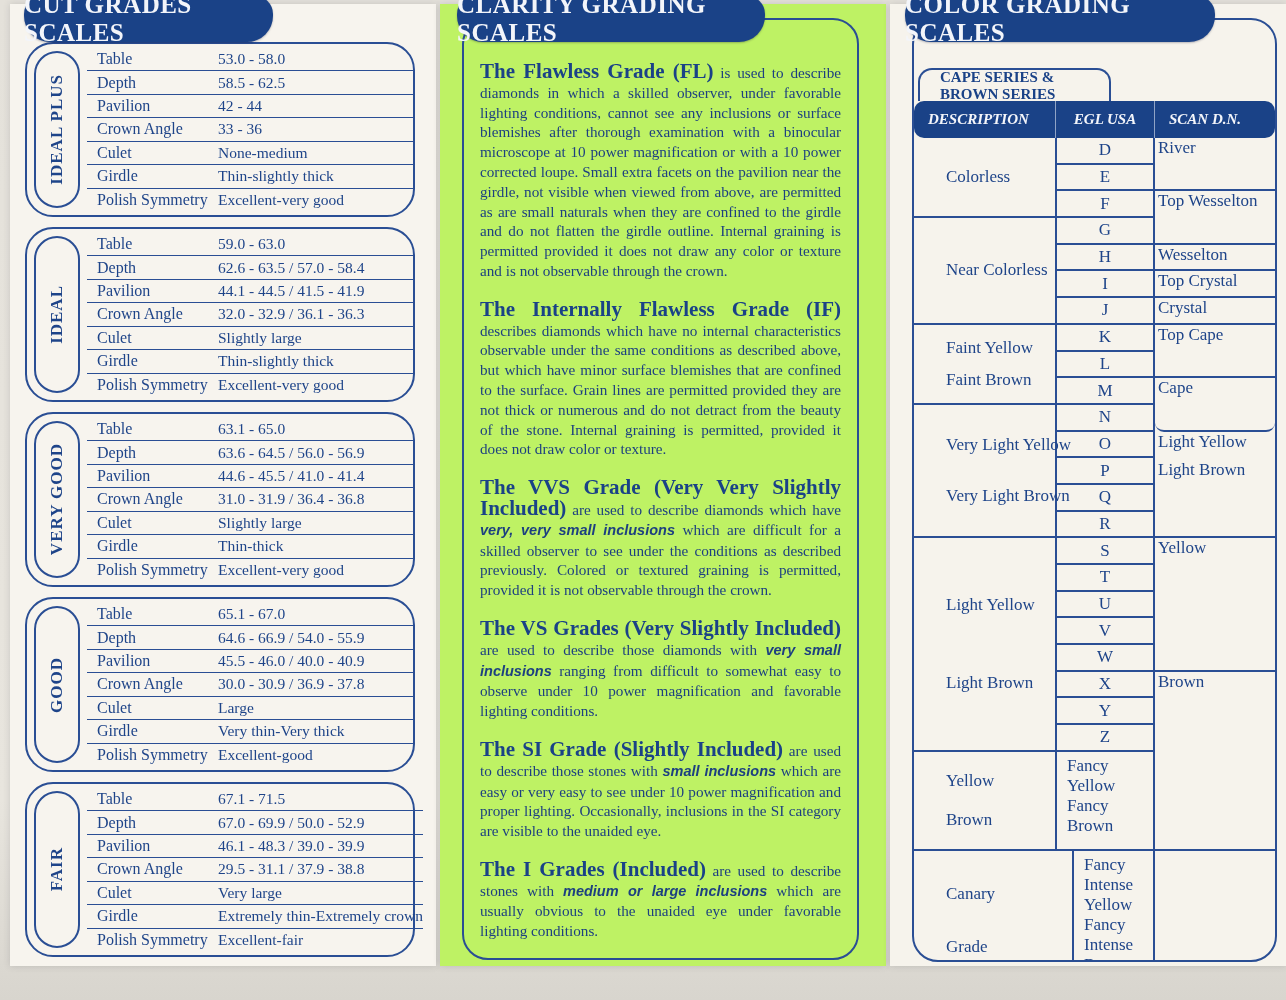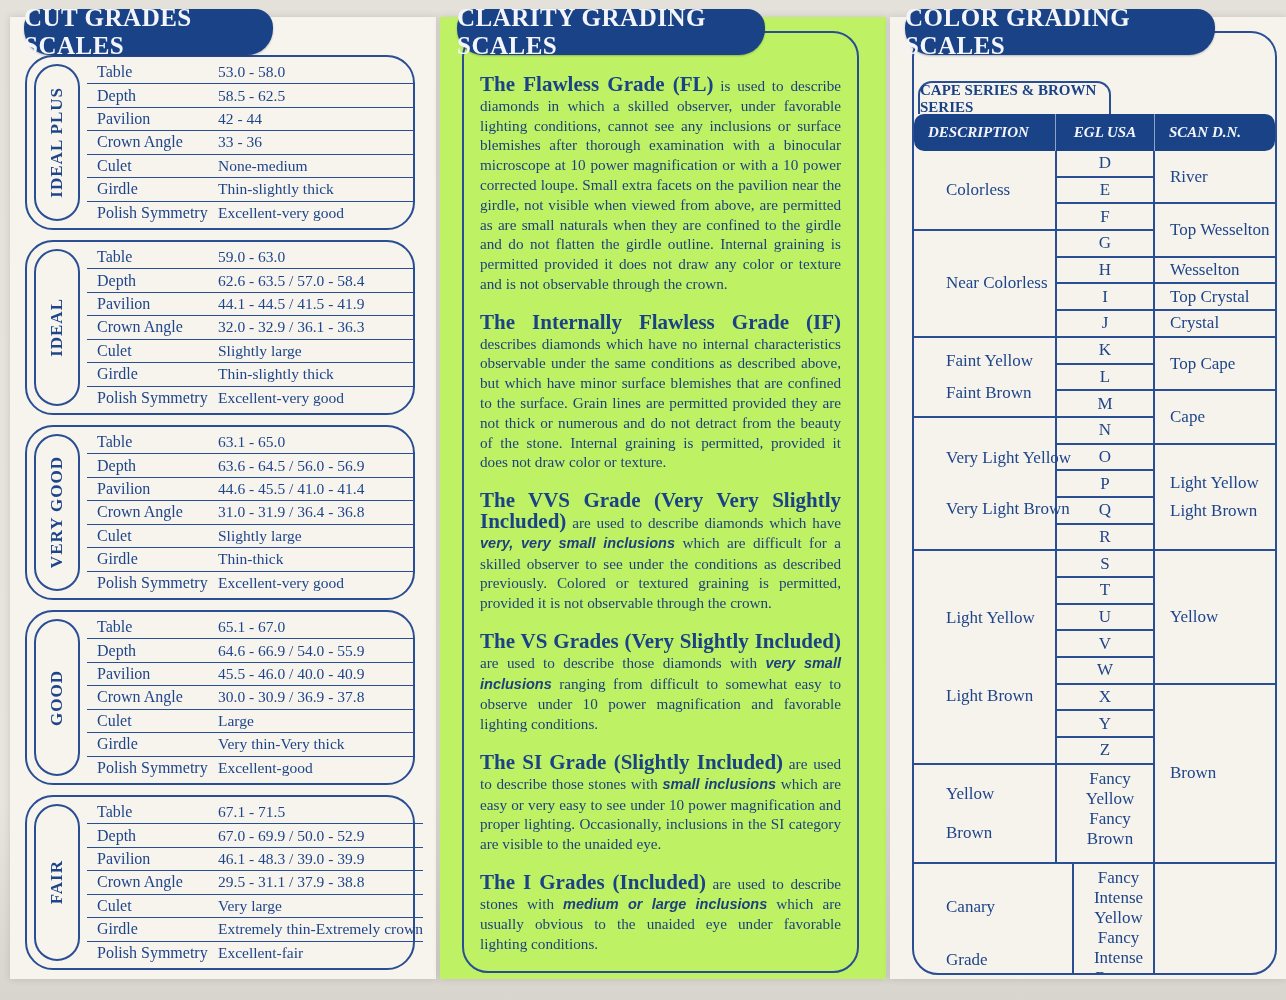--- a/index.html
+++ b/index.html
@@ -1,21 +1,21 @@
 <!DOCTYPE html>
 <html><head>
 <meta charset="utf-8">
 <style>
   html,body{margin:0;padding:0;}
   body{
     width:1286px;height:1000px;position:relative;overflow:hidden;
     background:linear-gradient(180deg,#e4e1da 0%,#e8e5de 80%,#d8d5ce 100%);
     font-family:"Liberation Serif",serif;color:#1e4489;
   }
-  .panel{position:absolute;top:17px;height:962px;box-shadow:0 0 7px rgba(60,60,70,.18);}
+  .panel{position:absolute;top:4px;height:962px;box-shadow:0 0 7px rgba(60,60,70,.18);}
   .panel-cut{left:10px;width:426px;background:#f7f4ee;}
   .panel-clarity{left:440px;width:446px;background:#bef264;}
   .panel-color{left:890px;width:396px;background:#f6f3ec;}
 
   .title-bar{
     position:absolute;top:-8px;height:46px;background:#1a4287;color:#f3f5fa;
     border-radius:18px 18px 26px 26px;display:flex;align-items:center;justify-content:center;
     font-weight:bold;font-size:25px;letter-spacing:.5px;z-index:5;
     box-shadow:0 1px 2px rgba(0,0,40,.25);
   }
@@ -55,41 +55,41 @@
 
   
   .color-box{
     position:absolute;left:22px;top:14px;width:365px;height:944px;box-sizing:border-box;
     border:2px solid #2a4e94;border-radius:26px;display:flex;flex-direction:column;overflow:hidden;
   }
   .cape-spacer{height:48px;flex:0 0 48px;}
   .cape-label{
     margin-left:4px;width:193px;height:33px;box-sizing:border-box;
     border:2px solid #2a4e94;border-bottom:none;border-radius:14px 14px 0 0;
-    display:flex;align-items:center;padding-left:0;font-weight:bold;font-size:15px;color:#1a4287;
+    display:flex;align-items:center;padding-left:20px;font-weight:bold;font-size:15px;color:#1a4287;
   }
   .color-header{
     display:grid;grid-template-columns:141px 100px 1fr;height:37px;flex:0 0 37px;
     background:#1a4287;color:#f3f5fa;border-radius:10px;align-items:center;
     font-weight:bold;font-size:15px;
   }
   .color-header .hc{height:100%;display:flex;align-items:center;box-sizing:border-box;font-style:italic;}
   .hc-desc{padding-left:14px;}
   .hc-egl{justify-content:center;border-left:1px solid rgba(240,244,250,.55);border-right:1px solid rgba(240,244,250,.55);}
   .hc-scan{padding-left:14px;}
   .color-grid{
     flex:1;display:grid;grid-template-columns:141px 100px 1fr;
     grid-template-rows:repeat(23,26.7px) 99px 1fr;
   }
   .cg-cell{box-sizing:border-box;font-size:17px;color:#1e4489;}
   .desc-cell{grid-column:1;border-bottom:2px solid #2a4e94;display:flex;flex-direction:column;justify-content:space-evenly;padding-left:32px;white-space:nowrap;}
   .desc-cell.single{justify-content:center;}
   .egl-cell{grid-column:2;border-left:2px solid #2a4e94;border-right:2px solid #2a4e94;border-bottom:2px solid #2a4e94;display:flex;align-items:center;justify-content:center;}
-  .egl-cell.fancy{flex-direction:column;align-items:flex-start;justify-content:space-evenly;padding:4px 0 16px 10px;line-height:20px;text-align:center;}
-  .scan-cell{grid-column:3;border-bottom:2px solid #2a4e94;display:flex;flex-direction:column;justify-content:center;gap:8px;padding-left:15px;white-space:nowrap;font-family:Liberation Serif, serif;}
+  .egl-cell.fancy{flex-direction:column;align-items:flex-start;justify-content:space-evenly;padding:4px 0 16px 10px;line-height:20px;}
+  .scan-cell{grid-column:3;border-bottom:2px solid #2a4e94;display:flex;flex-direction:column;gap:8px;padding-left:3px;white-space:nowrap;font-family:Liberation Serif, serif;}
   .cg-cell.last{border-bottom:none;}
 </style>
 </head>
 <body>
 
 <div class="panel panel-cut">
   <div class="title-bar cut-title">
     <span>CUT GRADES SCALES</span>
   </div>
   <div class="cut-sections" id="cut-sections">
@@ -369,21 +369,21 @@
         </div>
         <div class="cg-cell scan-cell" style="grid-row: 6 / span 1;">
           <span>Top Crystal</span>
         </div>
         <div class="cg-cell scan-cell" style="grid-row: 7 / span 1;">
           <span>Crystal</span>
         </div>
         <div class="cg-cell scan-cell" style="grid-row: 8 / span 2;">
           <span>Top Cape</span>
         </div>
-        <div class="cg-cell scan-cell" style="grid-row: 10 / span 2;">
+        <div class="cg-cell scan-cell" style="grid-row: 10 / span 2; border-radius: 9px;">
           <span>Cape</span>
         </div>
         <div class="cg-cell scan-cell" style="grid-row: 12 / span 4;">
           <span>Light Yellow</span>
           <span>Light Brown</span>
         </div>
         <div class="cg-cell scan-cell" style="grid-row: 16 / span 5;">
           <span>Yellow</span>
         </div>
         <div class="cg-cell scan-cell" style="grid-row: 21 / span 4;">

